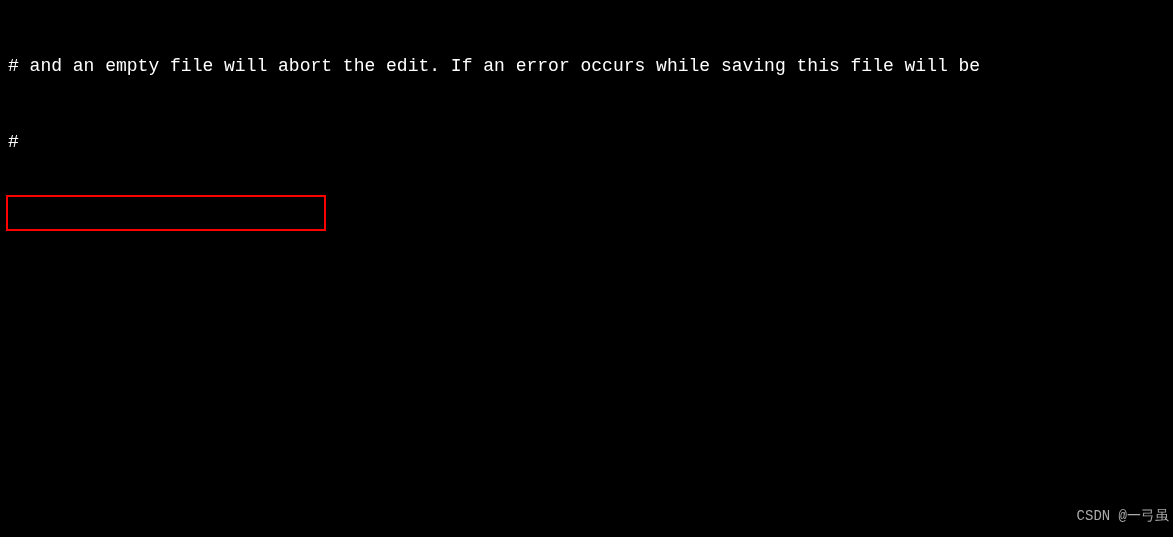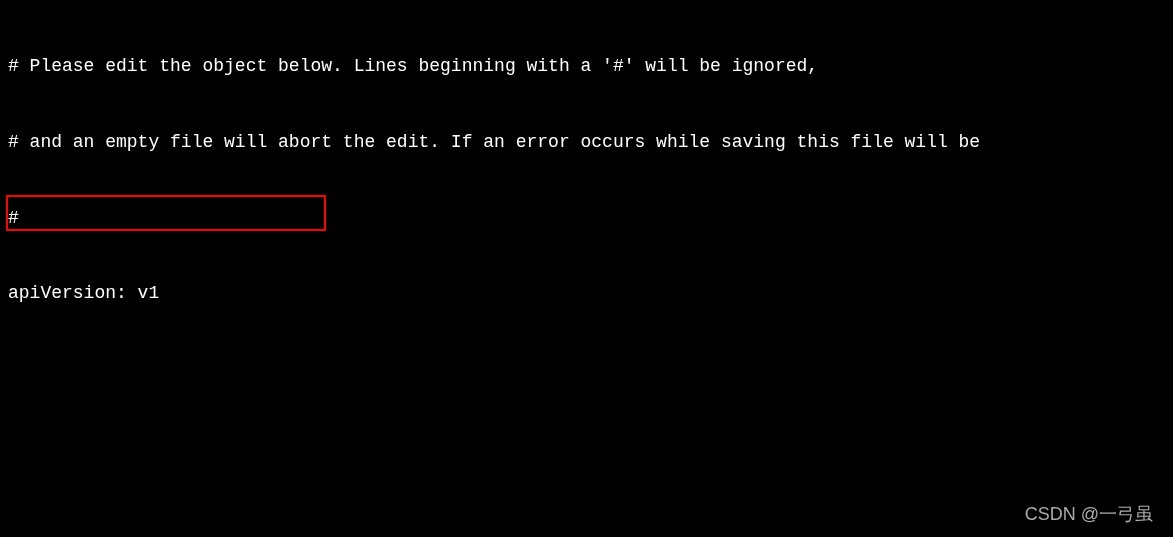--- a/index.html
+++ b/index.html
@@ -30,37 +30,35 @@
       border: 2px solid #ff0000;
       left: 6px;
       top: 195px;
       width: 320px;
       height: 36px;
       pointer-events: none;
     }
     .watermark {
       position: absolute;
       bottom: 10px;
-      right: 20px;
+      right: 4px;
       color: #aaaaaa;
-      font-size: 18px;
-      font-family: Liberation Sans, sans-serif;
+      font-size: 14px;
+      font-family: Liberation Mono, monospace;
     }
     .indent-1 {
       padding-left: 22px;
     }
   </style>
 </head>
 <body>
 
 <div class="terminal">
-  <span class="line"># Please edit the object below. Lines beginning with a '#' will be ignored,</span>
   <span class="line"># and an empty file will abort the edit. If an error occurs while saving this file will be</span>
   <span class="line">#</span>
-  <span class="line">apiVersion: v1</span>
   
   
   
   
   
   
   
   
   
   

